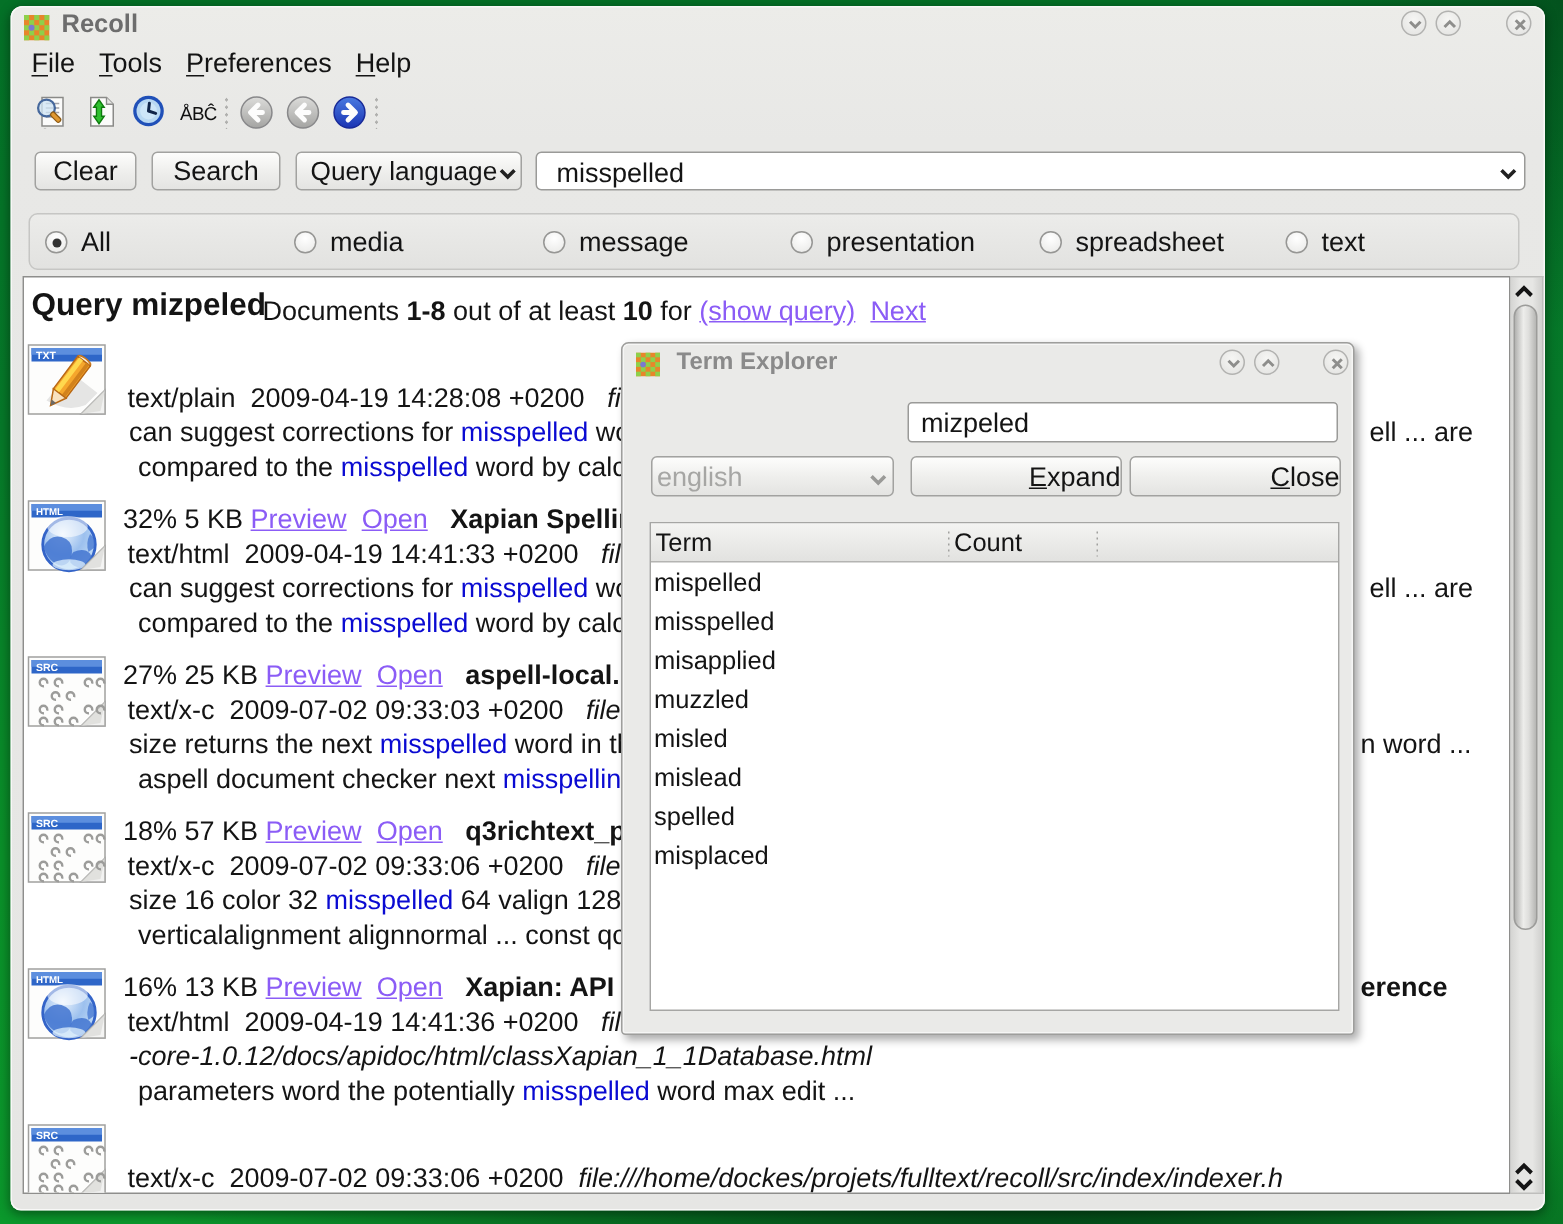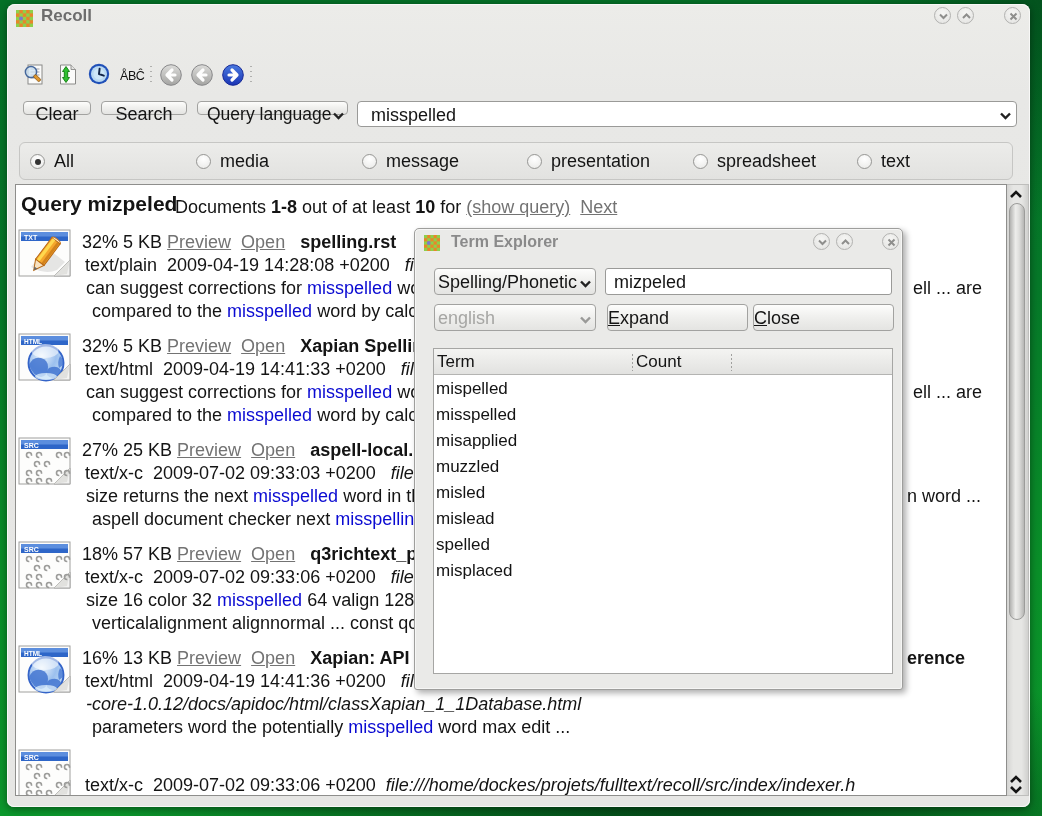--- a/index.html
+++ b/index.html
@@ -27,21 +27,21 @@
 .wbtn svg { position:absolute; left:2px; top:2px; }
 
 #menu { position:absolute; left:14px; top:28px; font-size:18px; color:#141414; }
 #menu span { margin-right:16px; }
 #menu u { text-decoration:underline; text-underline-offset:2px; }
 
 .tsep { position:absolute; width:2px; top:60px; height:22px;
   background-image:radial-gradient(circle, #b0b0ae 35%, transparent 40%);
   background-size:2px 5px; background-repeat:repeat-y; }
 
-.btn { position:absolute; height:14px; border:1px solid #a2a2a0; border-radius:4px;
+.btn { position:absolute; height:26px; border:1px solid #a2a2a0; border-radius:4px;
   background:linear-gradient(#fdfdfc, #efefed 50%, #e4e4e2);
   font-size:18px; color:#141414; text-align:center; }
 .btn .lbl { position:relative; top:2px; }
 #combo-ql { padding:0 0 0 9px; white-space:nowrap; }
 #searchinput { position:absolute; left:350px; top:97px; width:660px; height:26px;
   background:#fff; border:1px solid #9a9a98; border-radius:4px; }
 #searchinput .txt { position:absolute; left:13px; top:3px; font-size:18px; color:#141414; }
 .chev { position:absolute; width:13px; height:8px; }
 
 #radiorow { position:absolute; left:12px; top:138px; width:994px; height:38px;
@@ -50,21 +50,21 @@
 .radio { position:absolute; top:150px; width:15px; height:15px; border-radius:50%;
   border:1px solid #969694; background:radial-gradient(circle at 50% 30%, #ffffff, #e8e8e6); }
 .radio.sel::after { content:""; position:absolute; left:3.5px; top:3.5px; width:6px; height:6px;
   border-radius:50%; background:#333; }
 .rlabel { position:absolute; top:147px; font-size:18px; color:#141414; }
 
 #results { position:absolute; left:8px; top:180px; width:992px; height:612px;
   background:#fff; border:1px solid #8e8e8c; }
 #results .inner { position:absolute; left:0; top:0; right:0; bottom:0; overflow:hidden; }
 .rline { position:absolute; white-space:nowrap; font-size:18px; color:#141414; }
-.rline a { color:#737373; text-decoration:underline; }
+.rline a { color:#8b5cf6; text-decoration:underline; }
 .rline .hl { color:#0a0ad2; }
 .rline i { font-style:italic; }
 .rline b { font-weight:bold; }
 
 #sbar { position:absolute; left:1000px; top:180px; width:22px; height:612px;
   background:linear-gradient(to right, #d4d4d2, #e6e6e4 30%, #e6e6e4 70%, #d0d0ce);
   border:1px solid #bebebc; border-left:none; }
 #sthumb { position:absolute; left:1002px; top:199px; width:16px; height:417px;
   border:1px solid #9c9c9a; border-radius:8px;
   background:linear-gradient(to right, #b2b2b0, #ededeb 40%, #dededc 65%, #b6b6b4); }
@@ -77,21 +77,21 @@
 .dbtn { position:absolute; top:4px; width:17px; height:17px; border-radius:50%;
   border:1px solid #b2b2b0; background:radial-gradient(circle at 50% 35%, #f6f6f4, #e2e2e0); }
 .dbtn svg { position:absolute; left:2px; top:2px; }
 .dcombo { position:absolute; left:19px; width:162px; height:27px;
   border:1px solid #a2a2a0; border-radius:4px;
   background:linear-gradient(#fdfdfc, #efefed 50%, #e4e4e2);
   font-size:18px; color:#141414; }
 .dcombo .lbl { position:absolute; left:3px; top:3px; white-space:nowrap; }
 .dbtn2 { position:absolute; width:141px; height:27px; border:1px solid #a2a2a0; border-radius:4px;
   background:linear-gradient(#fdfdfc, #efefed 50%, #e4e4e2);
-  font-size:18px; color:#141414; text-align:left; }
+  font-size:18px; color:#141414; text-align:right; }
 .dbtn2 .lbl { position:relative; top:3px; }
 #dinput { position:absolute; left:190px; top:39px; width:287px; height:27px;
   background:#fff; border:1px solid #9a9a98; border-radius:3px; }
 #dinput .txt { position:absolute; left:8px; top:3px; font-size:18px; color:#141414; }
 #dtable { position:absolute; left:18px; top:119px; width:460px; height:326px;
   border:1px solid #a6a6a4; background:#fff; }
 #dthead { position:absolute; left:0; top:0; right:0; height:26px;
   background:linear-gradient(#f4f4f2, #e2e2e0); border-bottom:1px solid #b4b4b2;
   font-size:17px; color:#141414; }
 .dterm { position:absolute; left:5px; white-space:nowrap; font-size:17px; color:#141414; }
@@ -131,20 +131,21 @@
     <svg width="13" height="13" viewBox="0 0 13 13">
         <path d="M3 8 L6.5 4.5 L10 8" fill="none" stroke="#8e8e8c" stroke-width="2"></path>
       </svg>
   </div>
   <div class="wbtn" style="left:997px">
     <svg width="13" height="13" viewBox="0 0 13 13">
         <path d="M3.5 3.5 L9.5 9.5 M9.5 3.5 L3.5 9.5" fill="none" stroke="#8e8e8c" stroke-width="2"></path>
       </svg>
   </div>
 
+  <div id="menu"><span><u>F</u>ile</span><span><u>T</u>ools</span><span><u>P</u>references</span><span><u>H</u>elp</span></div>
 
   <div class="tsep" style="left:22px"></div>
   <div class="tsep" style="left:143px"></div>
   <div class="tsep" style="left:243px"></div>
   <svg class="abs" style="left:11px; top:57px" width="230" height="28" viewBox="0 0 230 28">
 
     <g transform="translate(6,3)">
       <rect x="4" y="1" width="14" height="19" fill="#fbfbfa" stroke="#8a8a88" stroke-width="1"></rect>
       <path d="M6.5 5 h9 M6.5 8 h9 M6.5 11 h9 M6.5 14 h9" stroke="#a2a2a8" stroke-width="1.1" fill="none"></path>
       <circle cx="7" cy="8" r="5.6" fill="#cfe4f4" fill-opacity=".75" stroke="#46689c" stroke-width="1.5"></circle>
@@ -229,21 +230,20 @@
    <g transform="rotate(37 28 26)">
      <path d="M23 7 h10.5 v1.5 h-10.5 z" fill="#e8b24c"></path>
      <ellipse cx="28.2" cy="8" rx="5.2" ry="2" fill="#fdf2e0" stroke="#c87820" stroke-width="1"></ellipse>
      <rect x="23" y="8" width="10.5" height="27" fill="#f5a62c" stroke="#b86814" stroke-width="1"></rect>
      <rect x="24.2" y="8" width="3.2" height="27" fill="#ffd84e"></rect>
      <rect x="30" y="8" width="2.6" height="27" fill="#d2821c"></rect>
      <path d="M23 35 l5.2 10 l5.3 -10 z" fill="#f8e2c0" stroke="#b86814" stroke-width="1"></path>
      <path d="M26.4 41.5 l1.8 3.5 l1.9 -3.5 z" fill="#6a6a68"></path>
    </g>
  </svg></div>
-        <div class="rline" style="left:66px; top:47px">32% 5 KB <a>Preview</a>&nbsp; <a>Open</a> &nbsp;&nbsp;<b>spelling.rst</b></div>
         <div class="rline" style="left:69px; top:70px">text/plain&nbsp; 2009-04-19 14:28:08 +0200&nbsp;&nbsp; <i>file:///home/dockes/projets/fulltext/recoll/doc/spelling.rst</i></div>
         <div class="rline" style="left:70px; top:93px">can suggest corrections for <span class="hl">misspelled</span> words by using the aspell dictionary</div>
         <div class="rline" style="left:76px; top:116px">compared to the <span class="hl">misspelled</span> word by calculating the distance between words</div>
         <div class="abs" style="left:1px; top:148px"><svg width="54" height="50" viewBox="0 0 54 50">
    <defs>
      <radialGradient id="glb" cx=".38" cy=".3" r=".9">
        <stop offset="0" stop-color="#e8f2fc"></stop>
                 <stop offset=".45" stop-color="#9cc0ee"></stop>
                 <stop offset="1" stop-color="#d8ecfa"></stop>
      </radialGradient>
@@ -417,26 +417,20 @@
   <div class="dbtn" style="left:421px">
     <svg width="13" height="13" viewBox="0 0 13 13">
         <path d="M3 8 L6.5 4.5 L10 8" fill="none" stroke="#8e8e8c" stroke-width="2"></path>
       </svg>
   </div>
   <div class="dbtn" style="left:467px">
     <svg width="13" height="13" viewBox="0 0 13 13">
         <path d="M3.5 3.5 L9.5 9.5 M9.5 3.5 L3.5 9.5" fill="none" stroke="#8e8e8c" stroke-width="2"></path>
       </svg>
   </div>
-  <div class="dcombo" style="top:39px">
-      <span class="lbl">Spelling/Phonetic</span>
-    <svg class="chev" style="right:3px; top:11px" viewBox="0 0 13 8">
-        <path d="M2 1.5 L6.5 6 L11 1.5" fill="none" stroke="#222" stroke-width="2.4"></path>
-      </svg>
-  </div>
   <div id="dinput">
       <span class="txt">mizpeled</span>
     </div>
   <div class="dcombo" style="top:75px">
       <span class="lbl" style="color:#a6a6a4">english</span>
     <svg class="chev" style="right:3px; top:11px" viewBox="0 0 13 8">
         <path d="M2 1.5 L6.5 6 L11 1.5" fill="none" stroke="#9a9a98" stroke-width="2.4"></path>
       </svg>
   </div>
   <div class="dbtn2" style="left:192px; top:75px"><span class="lbl"><u>E</u>xpand</span></div>

